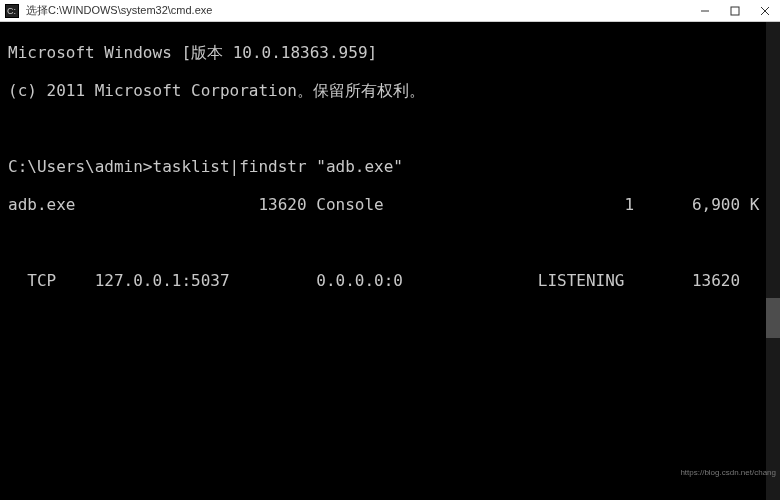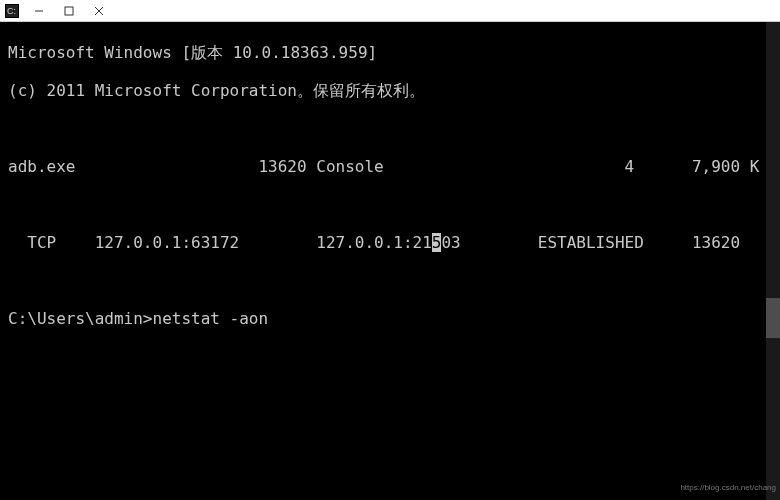--- a/index.html
+++ b/index.html
@@ -51,21 +51,21 @@
       position: relative;
       height: calc(100% - 22px);
     }
     .row { white-space: pre; }
     .cursor-cell {
       background: #c8c8c8;
       color: #000;
     }
     .watermark {
       position: absolute;
-      bottom: 3px;
+      bottom: 18px;
       right: 4px;
       font-size: 8px;
       color: #777;
       font-family: sans-serif;
     }
     .scrollbar-track {
       position: absolute;
       right: 0;
       top: 0;
       width: 14px;
@@ -84,20 +84,21 @@
 <body>
 
 <div class="titlebar">
   <span class="icon">
     <svg width="14" height="14" viewBox="0 0 14 14">
         <rect x="0" y="0" width="14" height="14" fill="#000"></rect>
         <rect x="1" y="1" width="12" height="12" fill="#222"></rect>
         <text x="2" y="10" font-size="9" fill="#ccc">C:</text>
       </svg>
   </span>
+  <span class="title">选择C:\WINDOWS\system32\cmd.exe</span>
   <div class="winbtns">
     <div class="winbtn">
       <svg width="10" height="10" viewBox="0 0 10 10">
           <line x1="1" y1="5" x2="9" y2="5" stroke="#333" stroke-width="1"></line>
         </svg>
     </div>
     <div class="winbtn">
       <svg width="10" height="10" viewBox="0 0 10 10">
           <rect x="1" y="1" width="8" height="8" fill="none" stroke="#333" stroke-width="1"></rect>
         </svg>
@@ -108,25 +109,25 @@
           <line x1="9" y1="1" x2="1" y2="9" stroke="#333" stroke-width="1"></line>
         </svg>
     </div>
   </div>
 </div>
 
 <div class="terminal">
 <div class="row">Microsoft Windows [版本 10.0.18363.959]</div>
 <div class="row">(c) 2011 Microsoft Corporation。保留所有权利。</div>
 <div class="row"> </div>
-<div class="row" id="cmd1-result">adb.exe                   13620 Console                         4      7,900 K</div>
+<div class="row"><span>C:\Users\admin&gt;</span><span>tasklist|findstr "adb.exe"</span></div>
+<div class="row" id="cmd1-result">adb.exe                   13620 Console                         1      6,900 K</div>
 <div class="row"> </div>
-<div id="cmd2-rows"><div class="row">  TCP    127.0.0.1:63172        127.0.0.1:21<span class="cursor-cell">5</span>03        ESTABLISHED     13620</div></div>
+<div id="cmd2-rows"><div class="row">  TCP    127.0.0.1:5037         0.0.0.0:0              LISTENING       13620</div></div>
 <div class="row"> </div>
-<div class="row"><span>C:\Users\admin&gt;</span><span>netstat -aon</span></div>
 <div class="row"> </div>
 
 
 
 
 <div class="scrollbar-track">
   <div class="scrollbar-thumb"></div>
 </div>
 <div class="watermark">https://blog.csdn.net/chang</div>
 </div>

